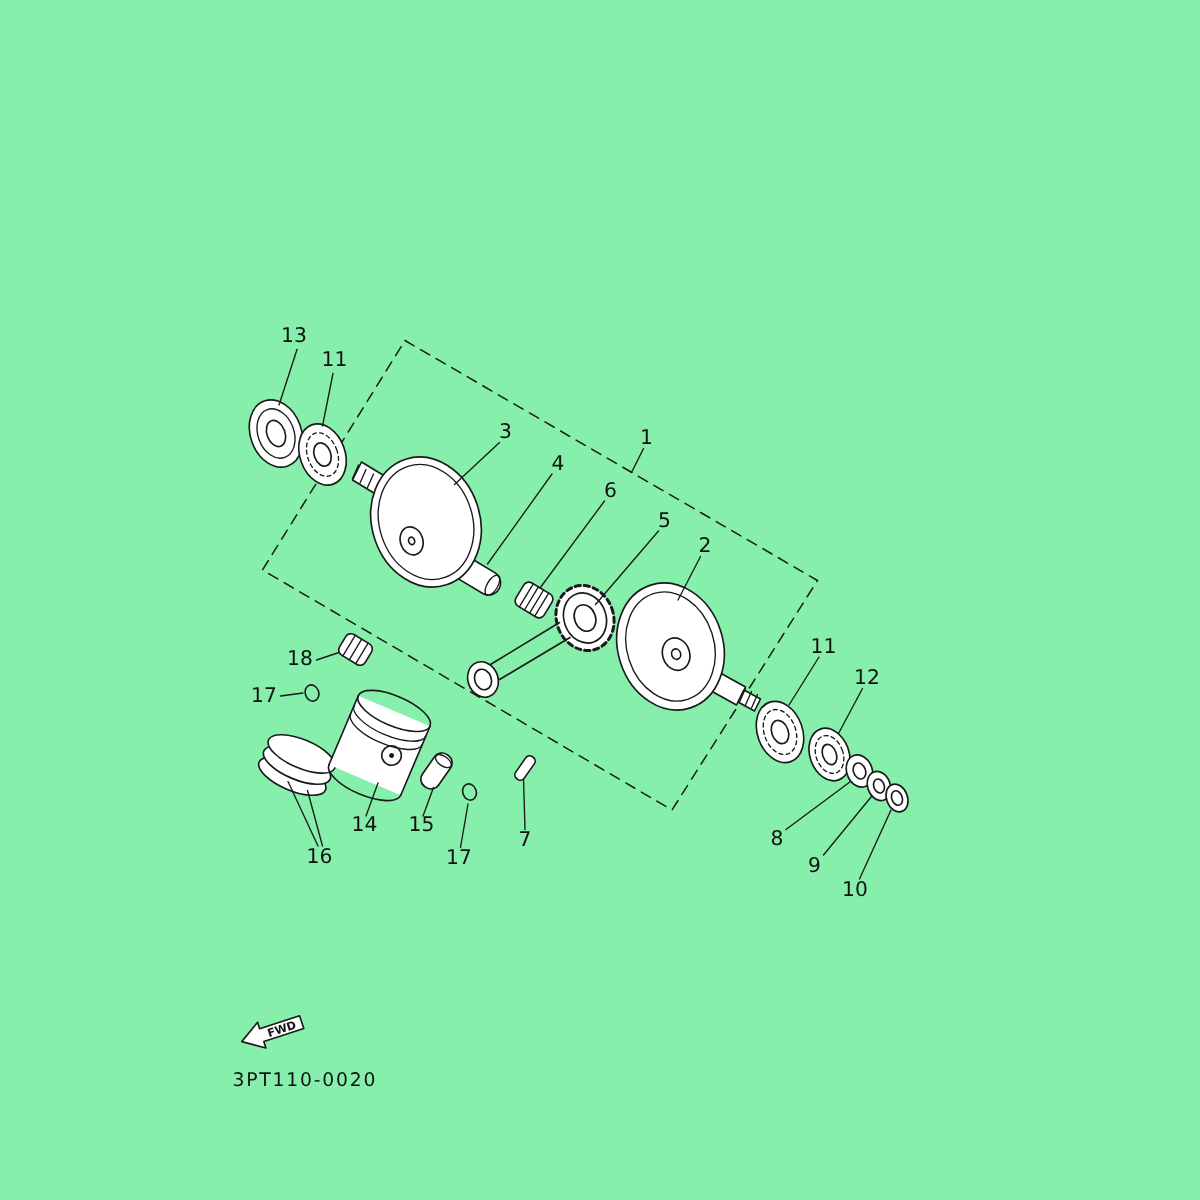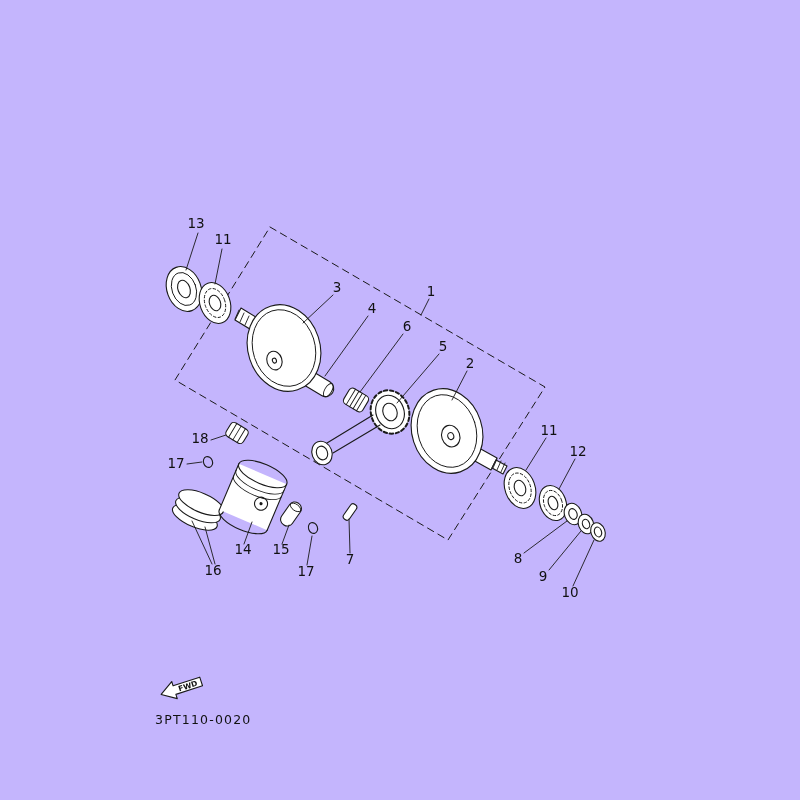--- a/index.html
+++ b/index.html
@@ -1,16 +1,16 @@
 <!DOCTYPE html>
 <html><head>
 <meta charset="utf-8">
 <style>
   html,body{margin:0;padding:0;background:#fff;}
-  .page{width:800px;height:800px;background:#c4b5fd;position:relative;overflow:hidden;}
+  .page{width:800px;height:800px;background:#86efac;position:relative;overflow:hidden;}
   svg{display:block;}
   svg text{font-family:"DejaVu Sans", sans-serif;}
   .ln{stroke:#1a1a1a;stroke-width:1.1;fill:none;stroke-linecap:round;stroke-linejoin:round;}
   .fw{fill:#ffffff;}
   .thin{stroke-width:0.9;}
   .dash{stroke-dasharray:7 5;stroke-width:1;}
   .balls{stroke-dasharray:2.6 2.2;}
   .gear{stroke-dasharray:3.5 2.6;stroke-width:2;}
   .callout{font-size:13.5px;fill:#111;text-anchor:middle;}
   .code{font-size:12.5px;letter-spacing:1.2px;fill:#111;}

